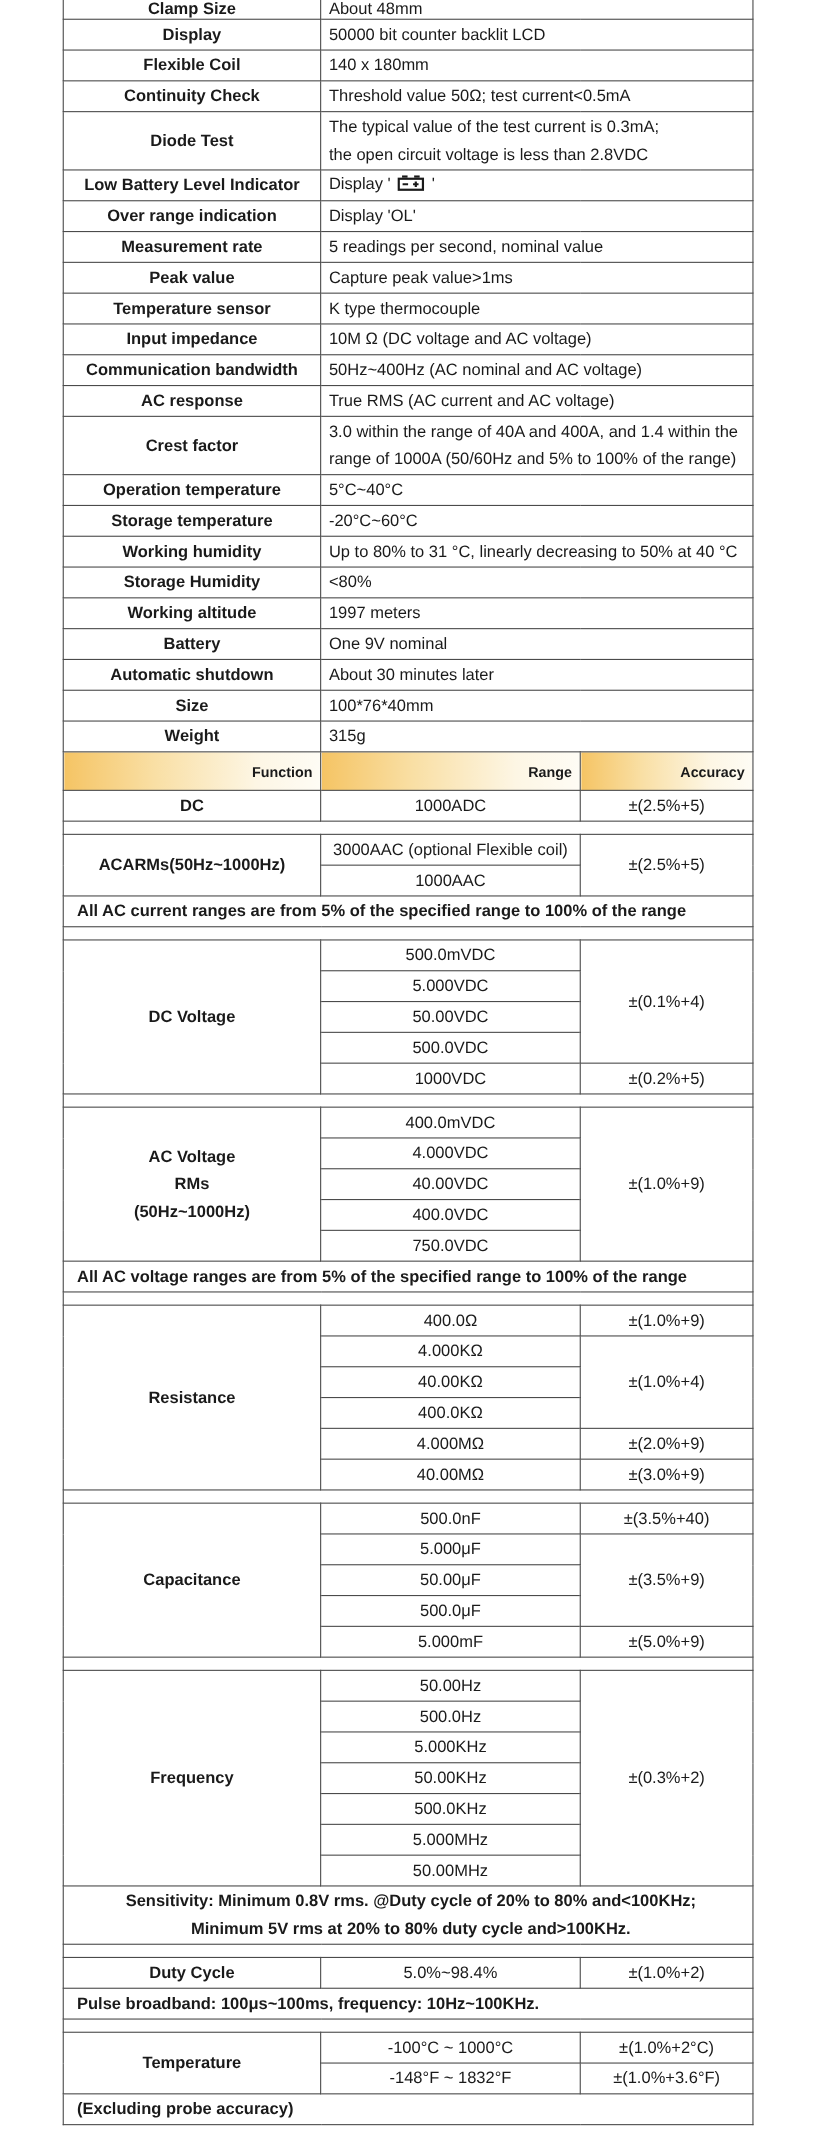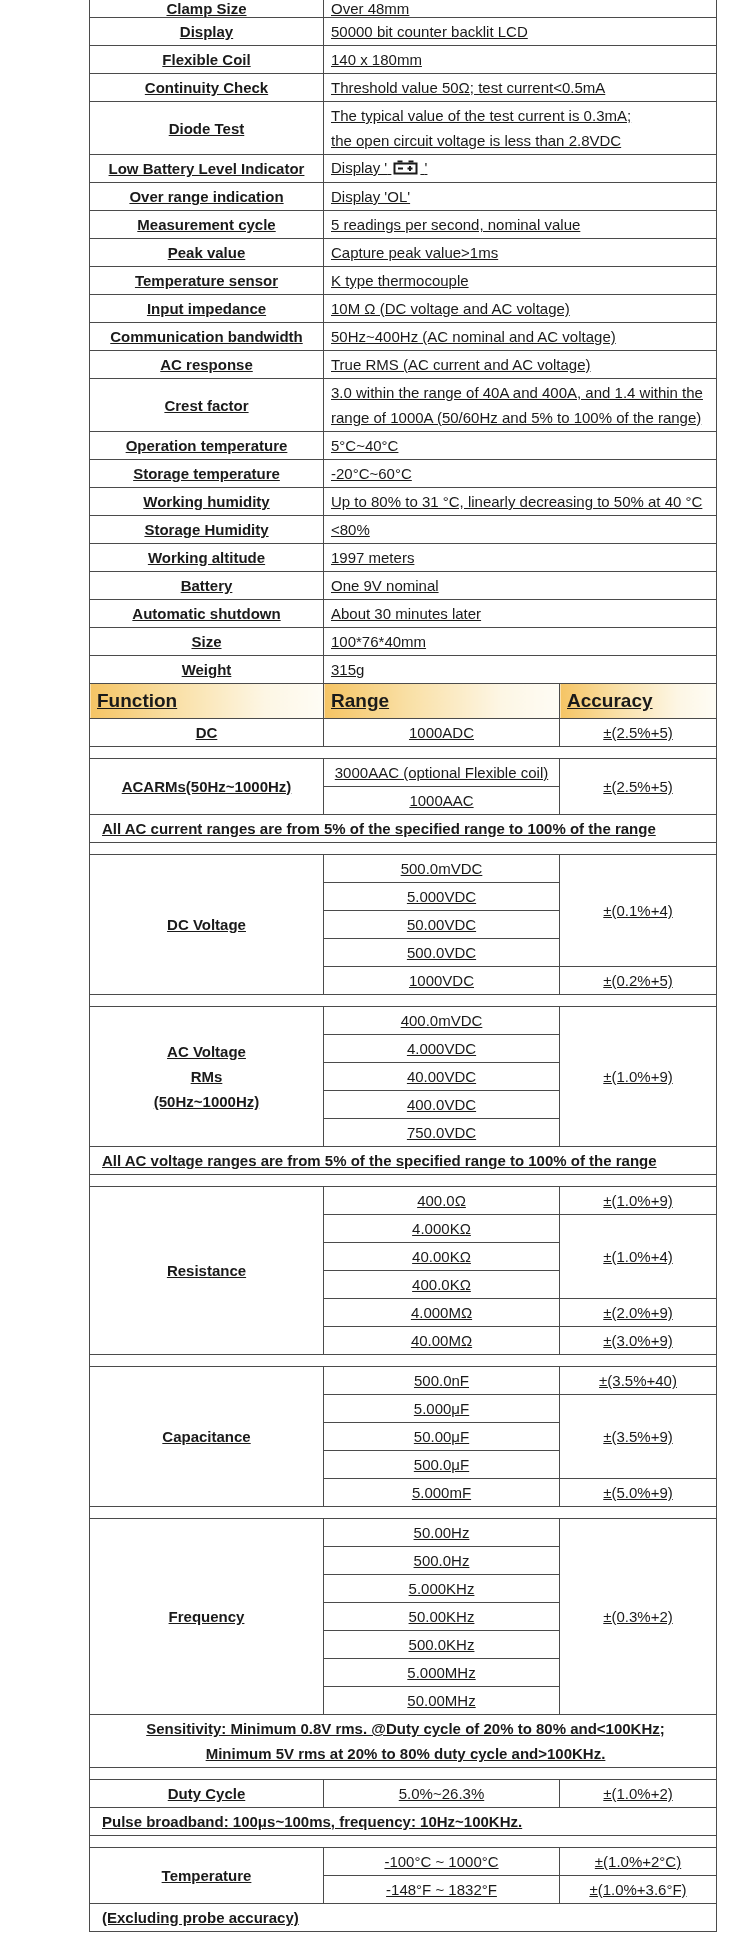--- a/index.html
+++ b/index.html
@@ -6,36 +6,35 @@
     margin: 0; padding: 0;
     width: 750px; height: 1950px;
     background: #ffffff;
     font-family: "Liberation Sans", "DejaVu Sans", sans-serif;
     color: #1a1a1a;
     overflow: hidden;
   }
   table.spec {
     border-collapse: collapse;
     table-layout: fixed;
-    margin-left: 89px;
+    margin-left: 57px;
     width: 627px;
-    text-decoration: underline;
   }
   td, th {
     border: 1.5px solid #4b4b4b;
     padding: 0 7px;
     font-size: 15px;
     overflow: hidden;
     white-space: nowrap;
     vertical-align: middle;
   }
   tr.first > td { border-top: none; height: 16px; }
   tr.std  > td { height: 27px; }
   tr.two  > td { height: 52px; }
-  tr.hdr  > th { height: 34px; font-size: 19px; font-weight: bold; text-align: left;
+  tr.hdr  > th { height: 34px; font-size: 13px; font-weight: bold; text-align: right;
                  background: linear-gradient(90deg, #f5c464 0%, #f9dfa4 35%, #fdf6e4 75%, #fefcf5 100%); }
   tr.fr   > td { height: 27px; text-align: center; }
   tr.gap  > td { height: 11px; padding: 0; }
   tr.note > td { height: 27px; font-weight: bold; padding-left: 12px; }
   tr.note2 > td { height: 52px; font-weight: bold; padding-left: 12px; }
   .lbl { font-weight: bold; text-align: center; }
   .val, .rng, .acc { text-align: left; }
   .line { line-height: 25px; }
   .batt { display: inline-block; vertical-align: -2px; margin: 0 2px; }
   .nline { line-height: 25px; text-align: center; }
@@ -46,21 +45,21 @@
 <table class="spec">
   <colgroup>
     <col style="width:234px">
       <col style="width:236px">
       <col style="width:157px">
   </colgroup>
 
   <tbody>
       <tr class="first">
     <td class="lbl">Clamp Size</td>
-    <td class="val" colspan="2">Over 48mm</td>
+    <td class="val" colspan="2">About 48mm</td>
   </tr>
   <tr class="std">
     <td class="lbl">Display</td>
     <td class="val" colspan="2">50000 bit counter backlit LCD</td>
   </tr>
   <tr class="std">
     <td class="lbl">Flexible Coil</td>
     <td class="val" colspan="2">140 x 180mm</td>
   </tr>
   <tr class="std">
@@ -89,21 +88,21 @@
         </svg>
       </span>
       <span>'</span>
     </td>
   </tr>
   <tr class="std">
     <td class="lbl">Over range indication</td>
     <td class="val" colspan="2">Display 'OL'</td>
   </tr>
   <tr class="std">
-    <td class="lbl">Measurement cycle</td>
+    <td class="lbl">Measurement rate</td>
     <td class="val" colspan="2">5 readings per second, nominal value</td>
   </tr>
   <tr class="std">
     <td class="lbl">Peak value</td>
     <td class="val" colspan="2">Capture peak value&gt;1ms</td>
   </tr>
   <tr class="std">
     <td class="lbl">Temperature sensor</td>
     <td class="val" colspan="2">K type thermocouple</td>
   </tr>
@@ -321,21 +320,21 @@
       <div class="nline">Sensitivity: Minimum 0.8V rms. @Duty cycle of 20% to 80% and&lt;100KHz;</div>
       <div class="nline">Minimum 5V rms at 20% to 80% duty cycle and&gt;100KHz.</div>
     </td>
   </tr>
   <tr class="gap">
         <td colspan="3"></td>
       </tr>
 
   <tr class="fr">
     <td class="lbl">Duty Cycle</td>
-    <td class="rng">5.0%~26.3%</td>
+    <td class="rng">5.0%~98.4%</td>
     <td class="acc">±(1.0%+2)</td>
   </tr>
   <tr class="note">
     <td colspan="3">Pulse broadband: 100μs~100ms, frequency: 10Hz~100KHz.</td>
   </tr>
   <tr class="gap">
         <td colspan="3"></td>
       </tr>
 
   <tr class="fr">

